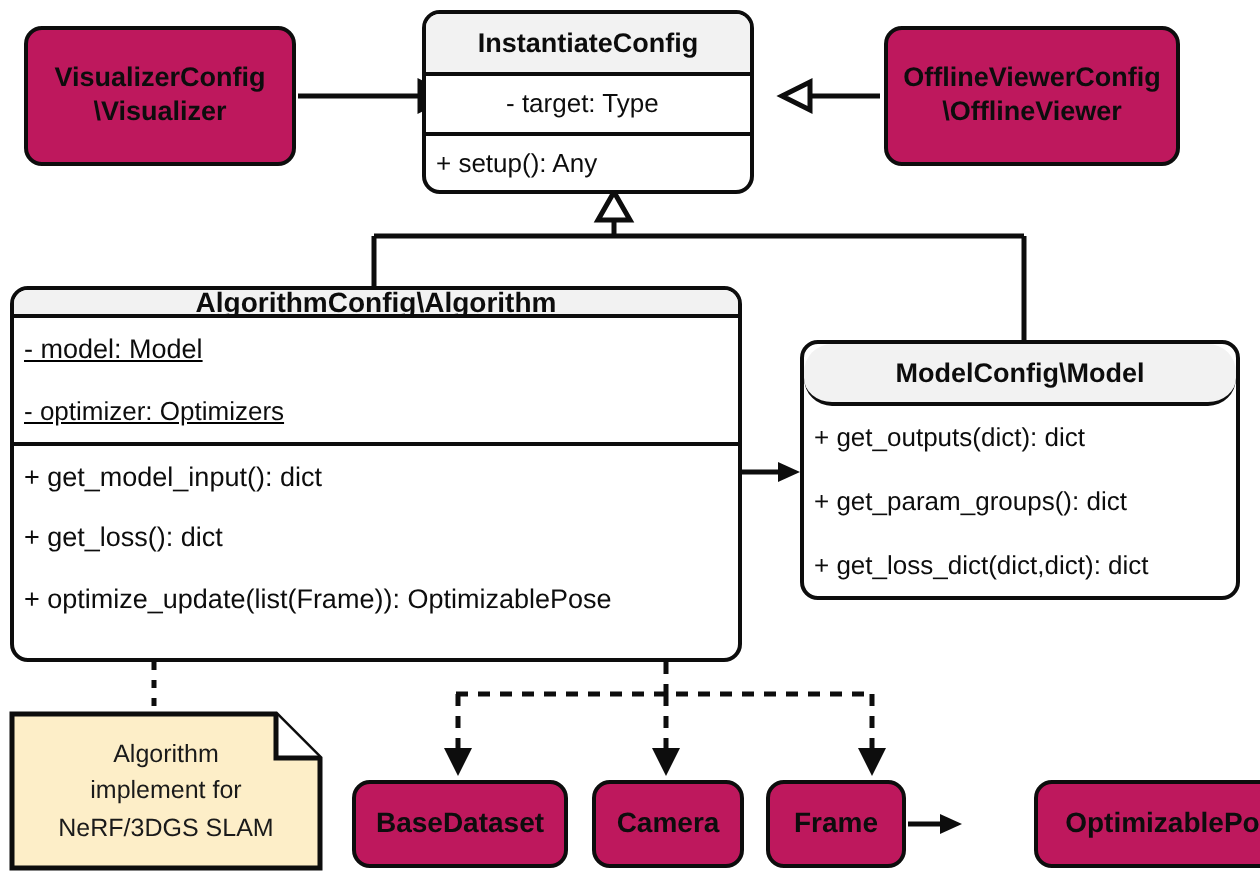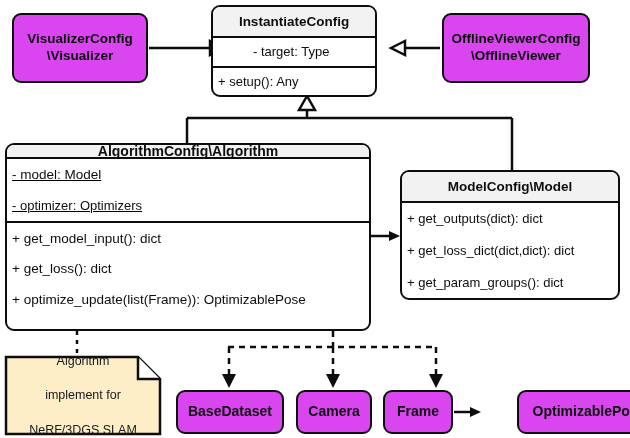--- a/index.html
+++ b/index.html
@@ -3,21 +3,21 @@
 <meta charset="utf-8">
 <style>
   html,body{margin:0;padding:0;background:#ffffff;}
   body{width:630px;height:438px;overflow:hidden;
        font-family:"Liberation Sans","DejaVu Sans",sans-serif;
        -webkit-font-smoothing:antialiased;}
   #canvas{position:relative;width:630px;height:438px;background:#fff;}
 
   
   .node{position:absolute;box-sizing:border-box;border:2.5px solid #0d0d0d;
-        border-radius:9px;background:#d946ef;display:flex;align-items:center;
+        border-radius:9px;background:#be185d;display:flex;align-items:center;
         justify-content:center;text-align:center;font-weight:bold;color:#0d0d0d;
         line-height:1.25;}
   .simple-label{display:block;padding:0 6px;}
 
   
   .uml{position:absolute;box-sizing:border-box;border:2.5px solid #0d0d0d;
        border-radius:9px;background:#ffffff;overflow:hidden;display:flex;
        flex-direction:column;}
   .uml-header{background:#f2f2f2;font-weight:bold;text-align:center;
               color:#0d0d0d;display:flex;align-items:center;justify-content:center;
@@ -106,30 +106,30 @@
       <div class="uml-row" style="font-size:13px;">- optimizer: Optimizers</div>
     </div>
     <div class="uml-section" style="height:94px;justify-content:space-around;">
       <div class="uml-row" style="font-size:13.5px;">+ get_model_input(): dict</div>
       <div class="uml-row" style="font-size:13.5px;">+ get_loss(): dict</div>
       <div class="uml-row" style="font-size:13.5px;">+ optimize_update(list(Frame)): OptimizablePose</div>
     </div>
   </div>
 
   <div class="uml" style="left:400px;top:170px;width:220px;height:130px;">
-    <div class="uml-header" style="height:31px;font-size:13.5px;">ModelConfig\Model</div>
+    <div class="uml-header" style="height:31px;font-size:13.5px;border-radius:14px;">ModelConfig\Model</div>
     <div class="uml-section" style="height:96px;justify-content:space-around;">
       <div class="uml-row" style="font-size:13px;">+ get_outputs(dict): dict</div>
+      <div class="uml-row" style="font-size:13px;">+ get_param_groups(): dict</div>
       <div class="uml-row" style="font-size:13px;">+ get_loss_dict(dict,dict): dict</div>
-      <div class="uml-row" style="font-size:13px;">+ get_param_groups(): dict</div>
     </div>
   </div>
 
   <div class="note" style="left:6px;top:357px;width:154px;height:77px;">
-    <div class="note-text" style="font-size:12.5px;gap:16px;">
+    <div class="note-text" style="font-size:12.5px;">
       <span>Algorithm</span>
       <span>implement for</span>
       <span>NeRF/3DGS SLAM</span>
     </div>
   </div>
 
   <div class="node" style="left:176px;top:390px;width:108px;height:44px;font-size:14px;">
     <span class="simple-label">BaseDataset</span>
   </div>
 

